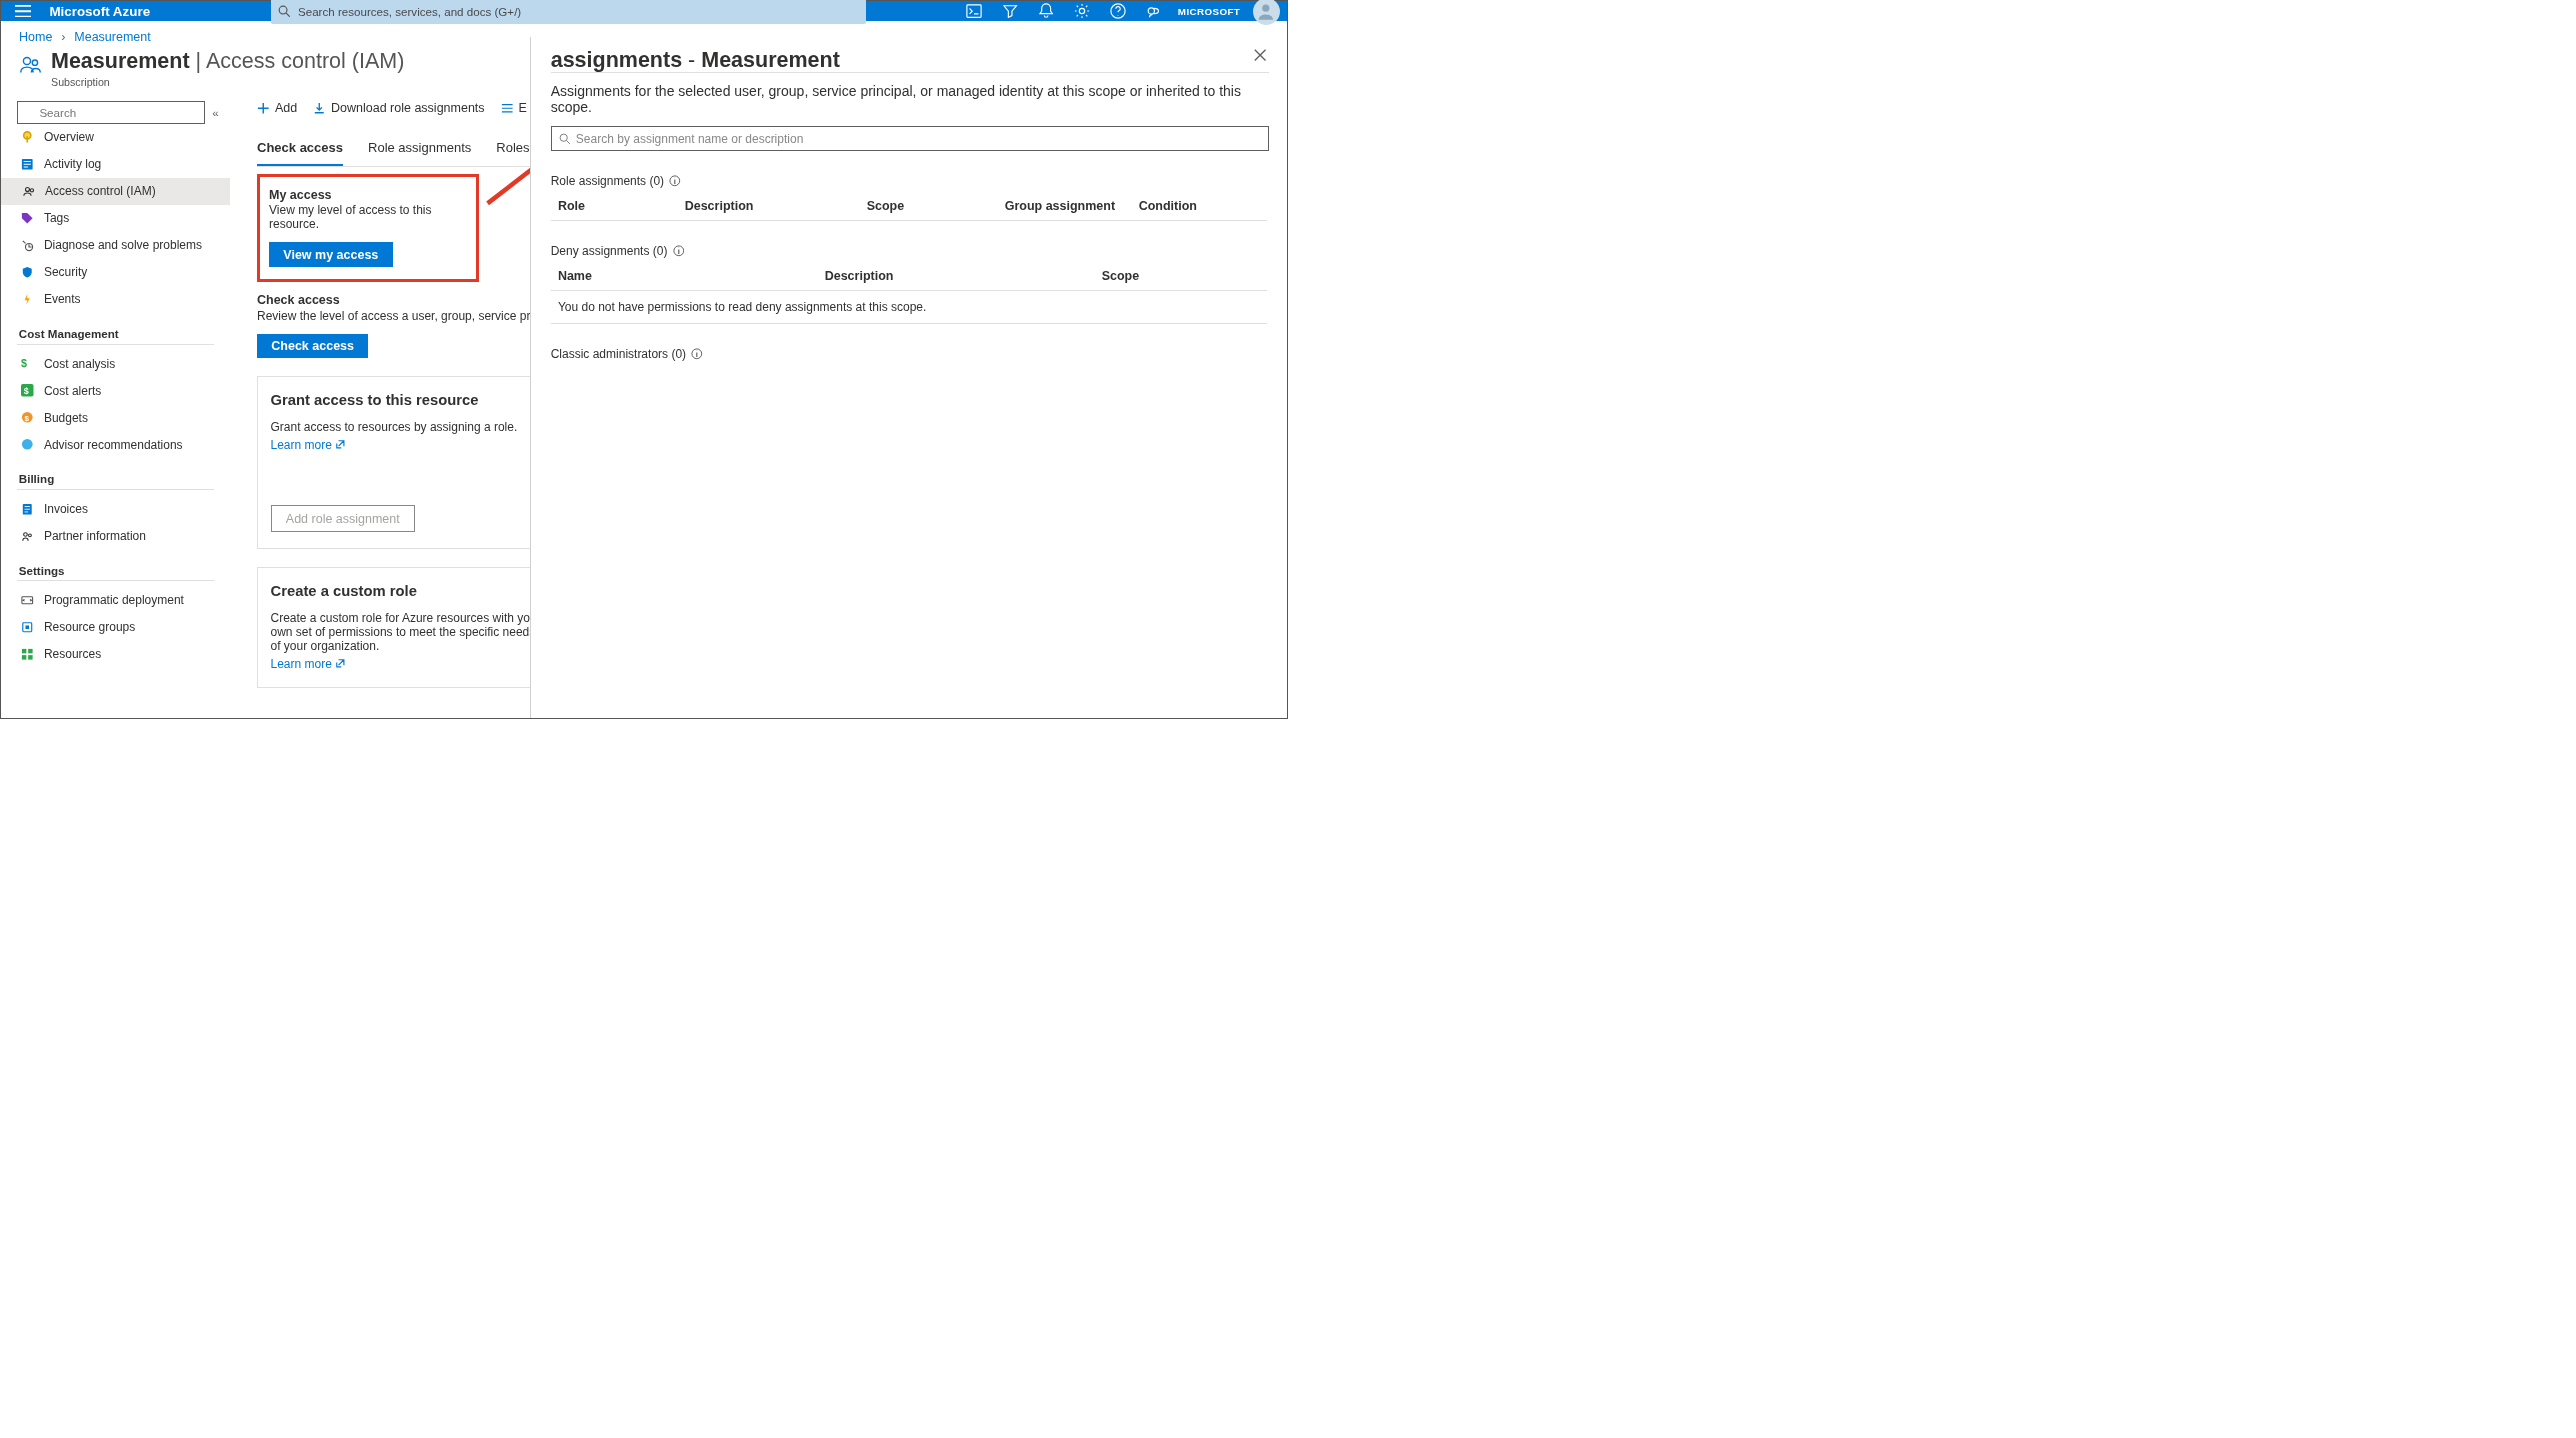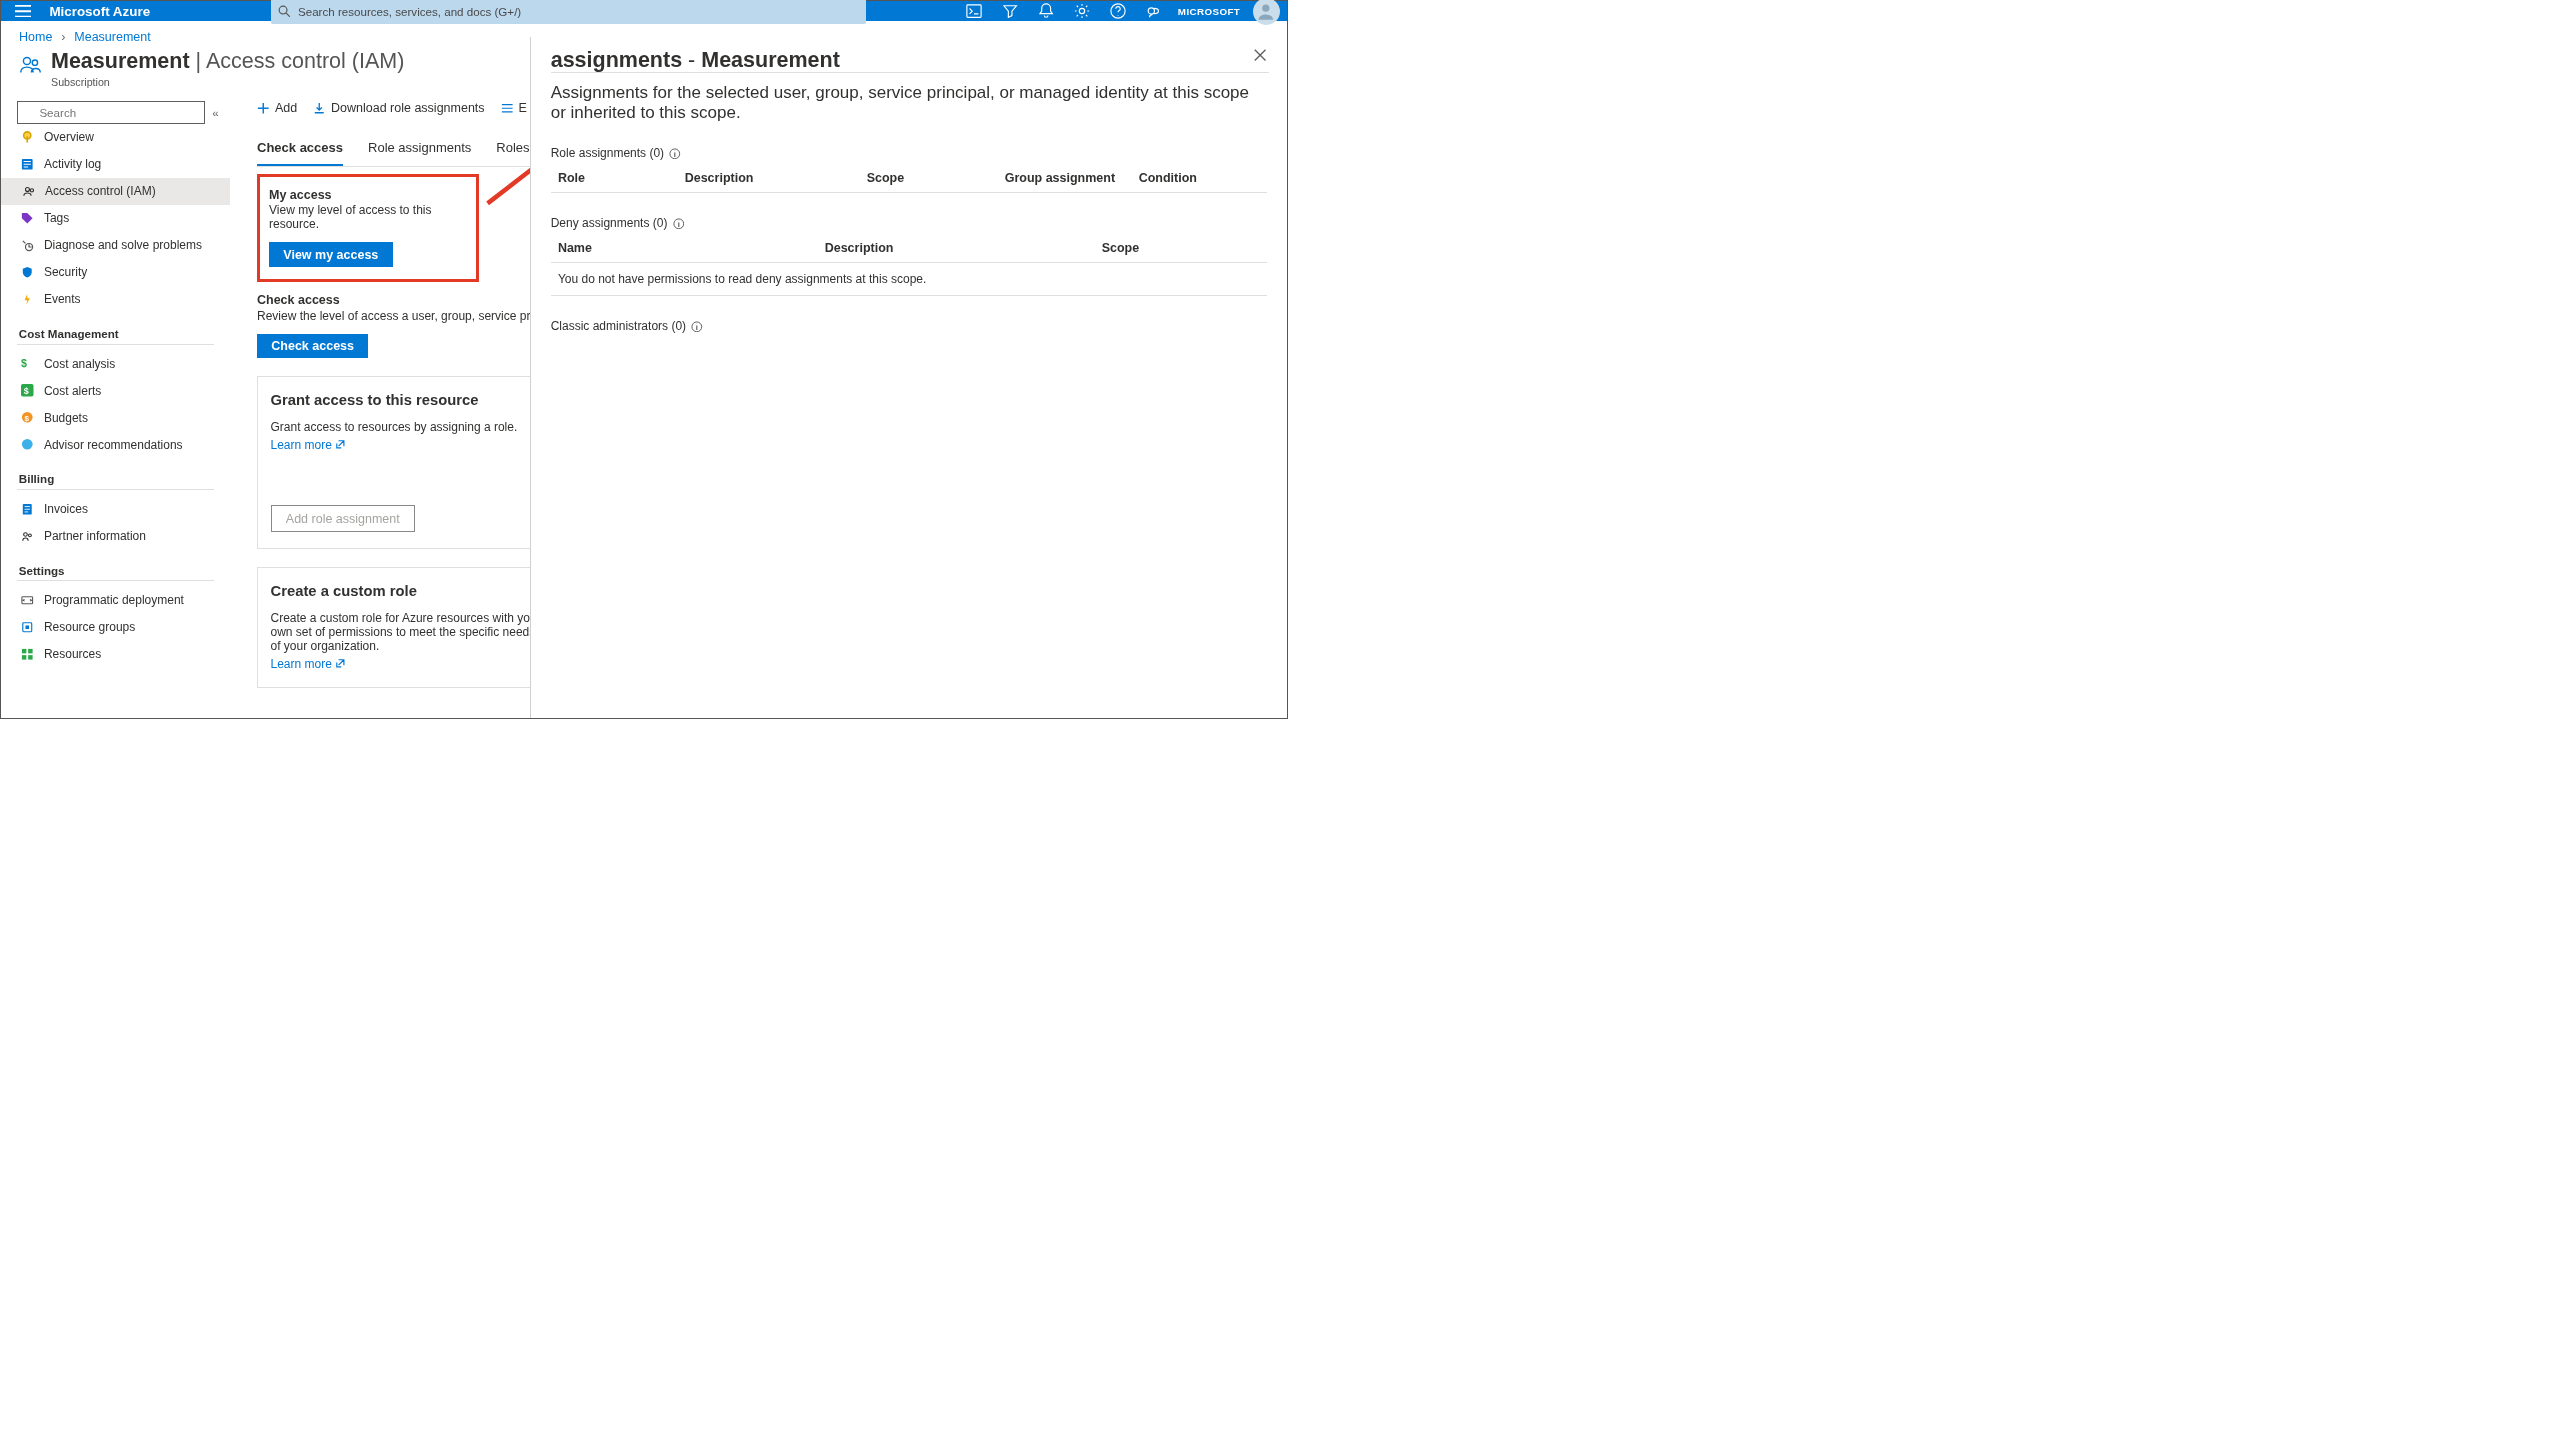--- a/index.html
+++ b/index.html
@@ -69,21 +69,21 @@
 
 .rightpane { position:absolute; top:36px; bottom:0; right:0; width:757px; background:#fff; border-left:0.9px solid #d2d0ce; padding: 10.7px 19.7px 0 19.7px; overflow:hidden; }
 .rphead { display:flex; align-items:flex-start; }
 .rptitle { font-size:21.5px; font-weight:600; }
 .closebtn { margin-left:auto; cursor:pointer; color:#605e5c; }
 .rptabs { display:flex; gap:19.7px; margin-top:19.7px; font-size:13px; }
 .rptabs .rptab { padding-bottom:9px; border-bottom:2.7px solid transparent; cursor:pointer; }
 .rptabs .rptab.active { border-bottom-color:#0078d4; font-weight:600; }
 .rptabsbox { border:3.6px solid #e23a26; padding: 0 9px; display:inline-block; }
 .rptabdiv { border-top:0.9px solid #e1dfdd; width: 718px; margin-top:-0.9px; }
-.rpdesc { font-size:17px; margin-top:10.7px; }
+.rpdesc { font-size:14px; margin-top:10.7px; }
 .rpsearch { border:0.9px solid #605e5c; height:25px; display:flex; align-items:center; padding:0 7.2px; gap:5.4px; margin-top:10.7px; width: 718px; }
 .rpsearch input { border:none; outline:none; flex:1; font-size:12px; }
 .rpsearch input::placeholder { color:#888; }
 .rpsection { font-size:12px; margin-top:23px; display:flex; align-items:center; gap:5.4px; }
 .tablehead { display:flex; font-size:12.5px; font-weight:600; border-bottom:0.9px solid #e1dfdd; padding:7.2px 0; margin-top:3.6px; }
 .deny .tablehead .th1 { flex:0 0 274px; padding-left:7.2px; }
 .deny .tablehead .th2 { flex:0 0 277px; }
 .deny .tablehead .th3 { flex:1; }
 .roles .th1 { flex:0 0 134px; padding-left:7.2px; }
 .roles .th2 { flex:0 0 182px; }
@@ -432,20 +432,27 @@
         <svg width="14.3" height="14.3" viewBox="0 0 16 16">
             <path d="M2 2l12 12M14 2L2 14" stroke="#605e5c" stroke-width="1.5"></path>
           </svg>
       </div>
     </div>
 
     <div class="rptabdiv"></div>
 
     <div class="rpdesc">Assignments for the selected user, group, service principal, or managed identity at this scope or inherited to this scope.</div>
 
+    <div class="rpsearch">
+      <svg width="11.6" height="11.6" viewBox="0 0 16 16">
+          <circle cx="6.5" cy="6.5" r="5" stroke="#777" stroke-width="1.3" fill="none"></circle>
+          <line x1="10.5" y1="10.5" x2="15" y2="15" stroke="#777" stroke-width="1.3"></line>
+        </svg>
+      <input type="text" placeholder="Search by assignment name or description" style="">
+    </div>
 
     <div class="rpsection">
       <span>Role assignments (0)</span>
       <svg width="11.6" height="11.6" viewBox="0 0 13 13">
           <circle cx="6.5" cy="6.5" r="5.5" fill="none" stroke="#605e5c" stroke-width="1.1"></circle>
           <path d="M6.5 5v5M6.5 3v.5" stroke="#605e5c" stroke-width="1.3"></path>
         </svg>
     </div>
     <div class="roles">
       <div class="tablehead">

